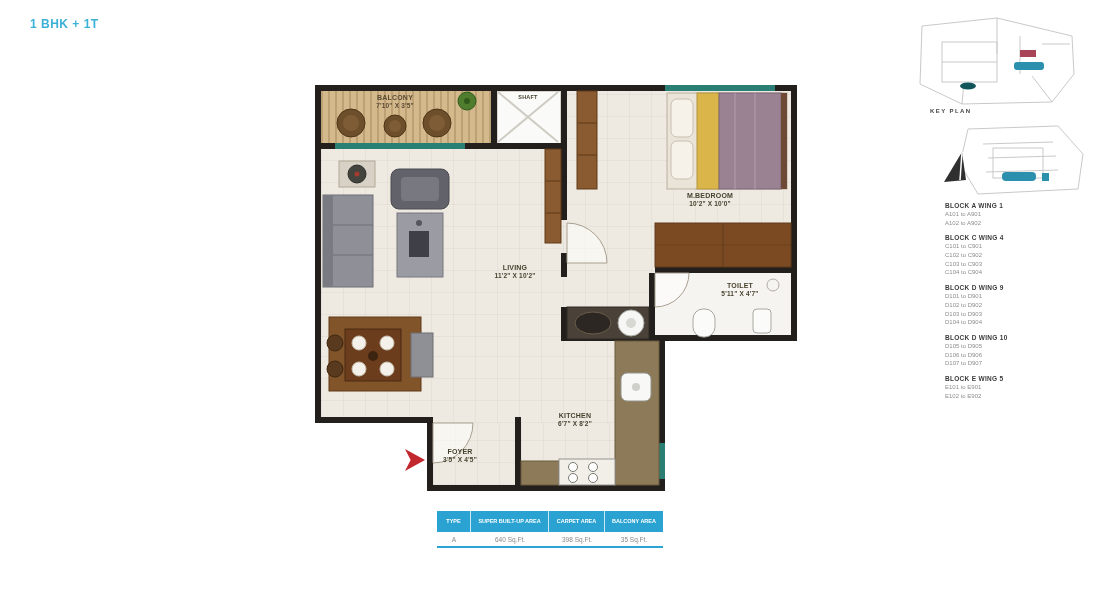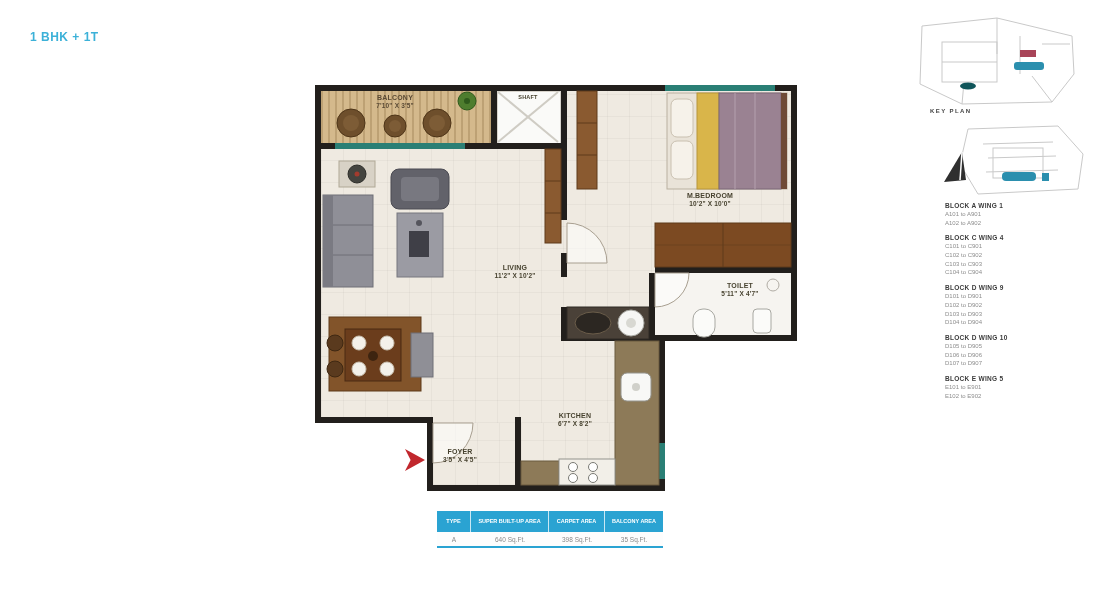--- a/index.html
+++ b/index.html
@@ -1,20 +1,20 @@
 <!DOCTYPE html>
 <html><head>
 <meta charset="utf-8">
 <style>
   html,body{margin:0;padding:0;background:#ffffff;}
   body{font-family:"Liberation Sans", sans-serif;}
   #canvas{position:relative;width:1100px;height:600px;background:#ffffff;overflow:hidden;}
 
   
-  .page-title{position:absolute;left:30px;top:30px;font-size:12px;font-weight:bold;
+  .page-title{position:absolute;left:30px;top:17px;font-size:12px;font-weight:bold;
     color:#3cb1d8;letter-spacing:.5px;}
 
   
   .plan{position:absolute;left:315px;top:85px;width:482px;height:406px;}
   .floor{position:absolute;background:#efeae1;}
   .floor.grid{background-image:
      repeating-linear-gradient(0deg, rgba(0,0,0,.035) 0 1px, transparent 1px 22px),
      repeating-linear-gradient(90deg, rgba(0,0,0,.035) 0 1px, transparent 1px 22px);}
   .wall{position:absolute;background:#221f1c;}
   .window-teal{position:absolute;background:#2a7f75;}

